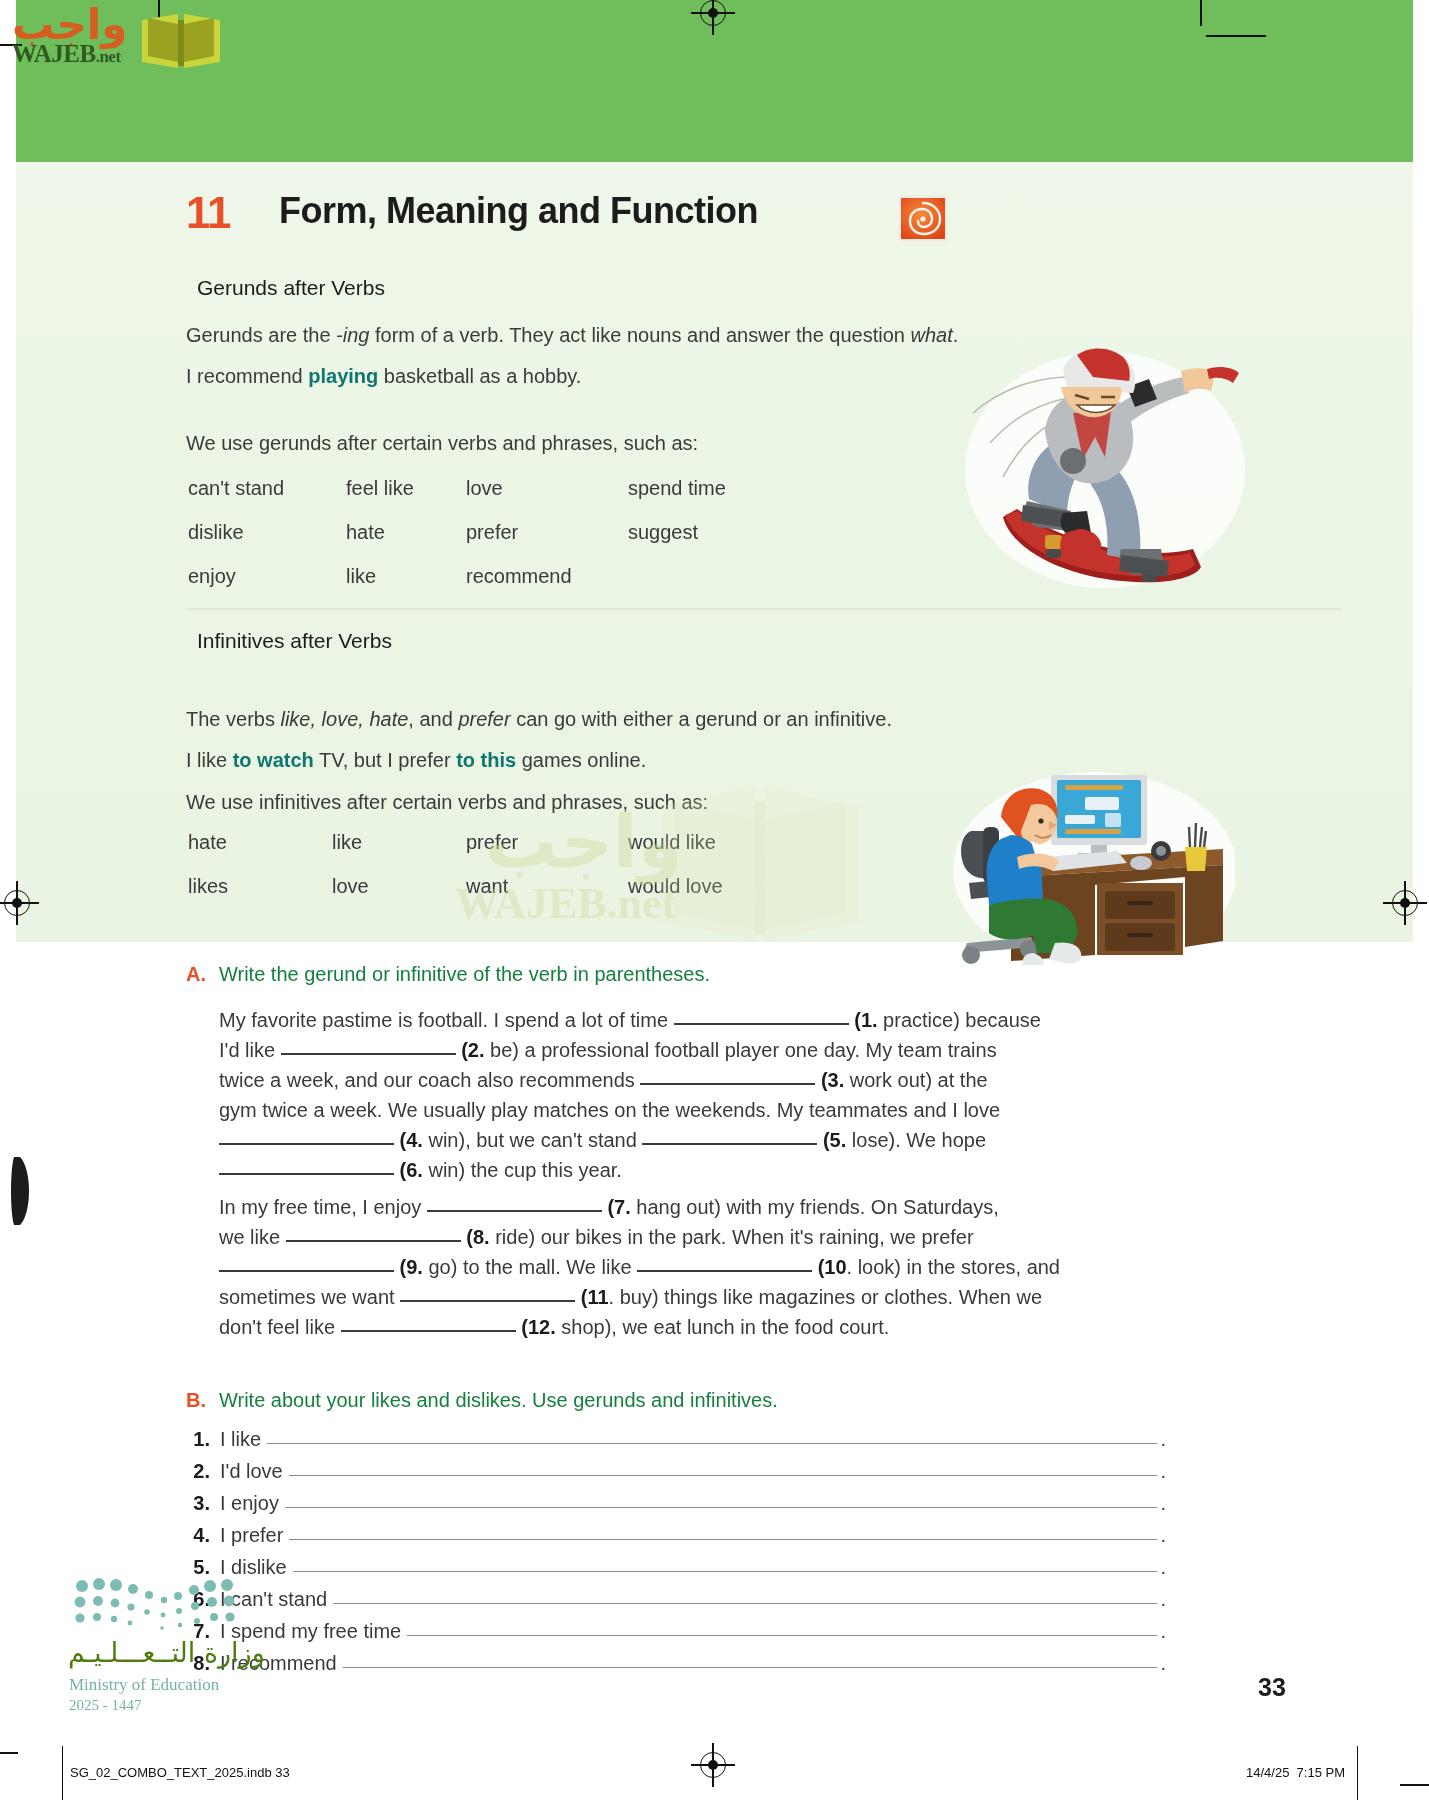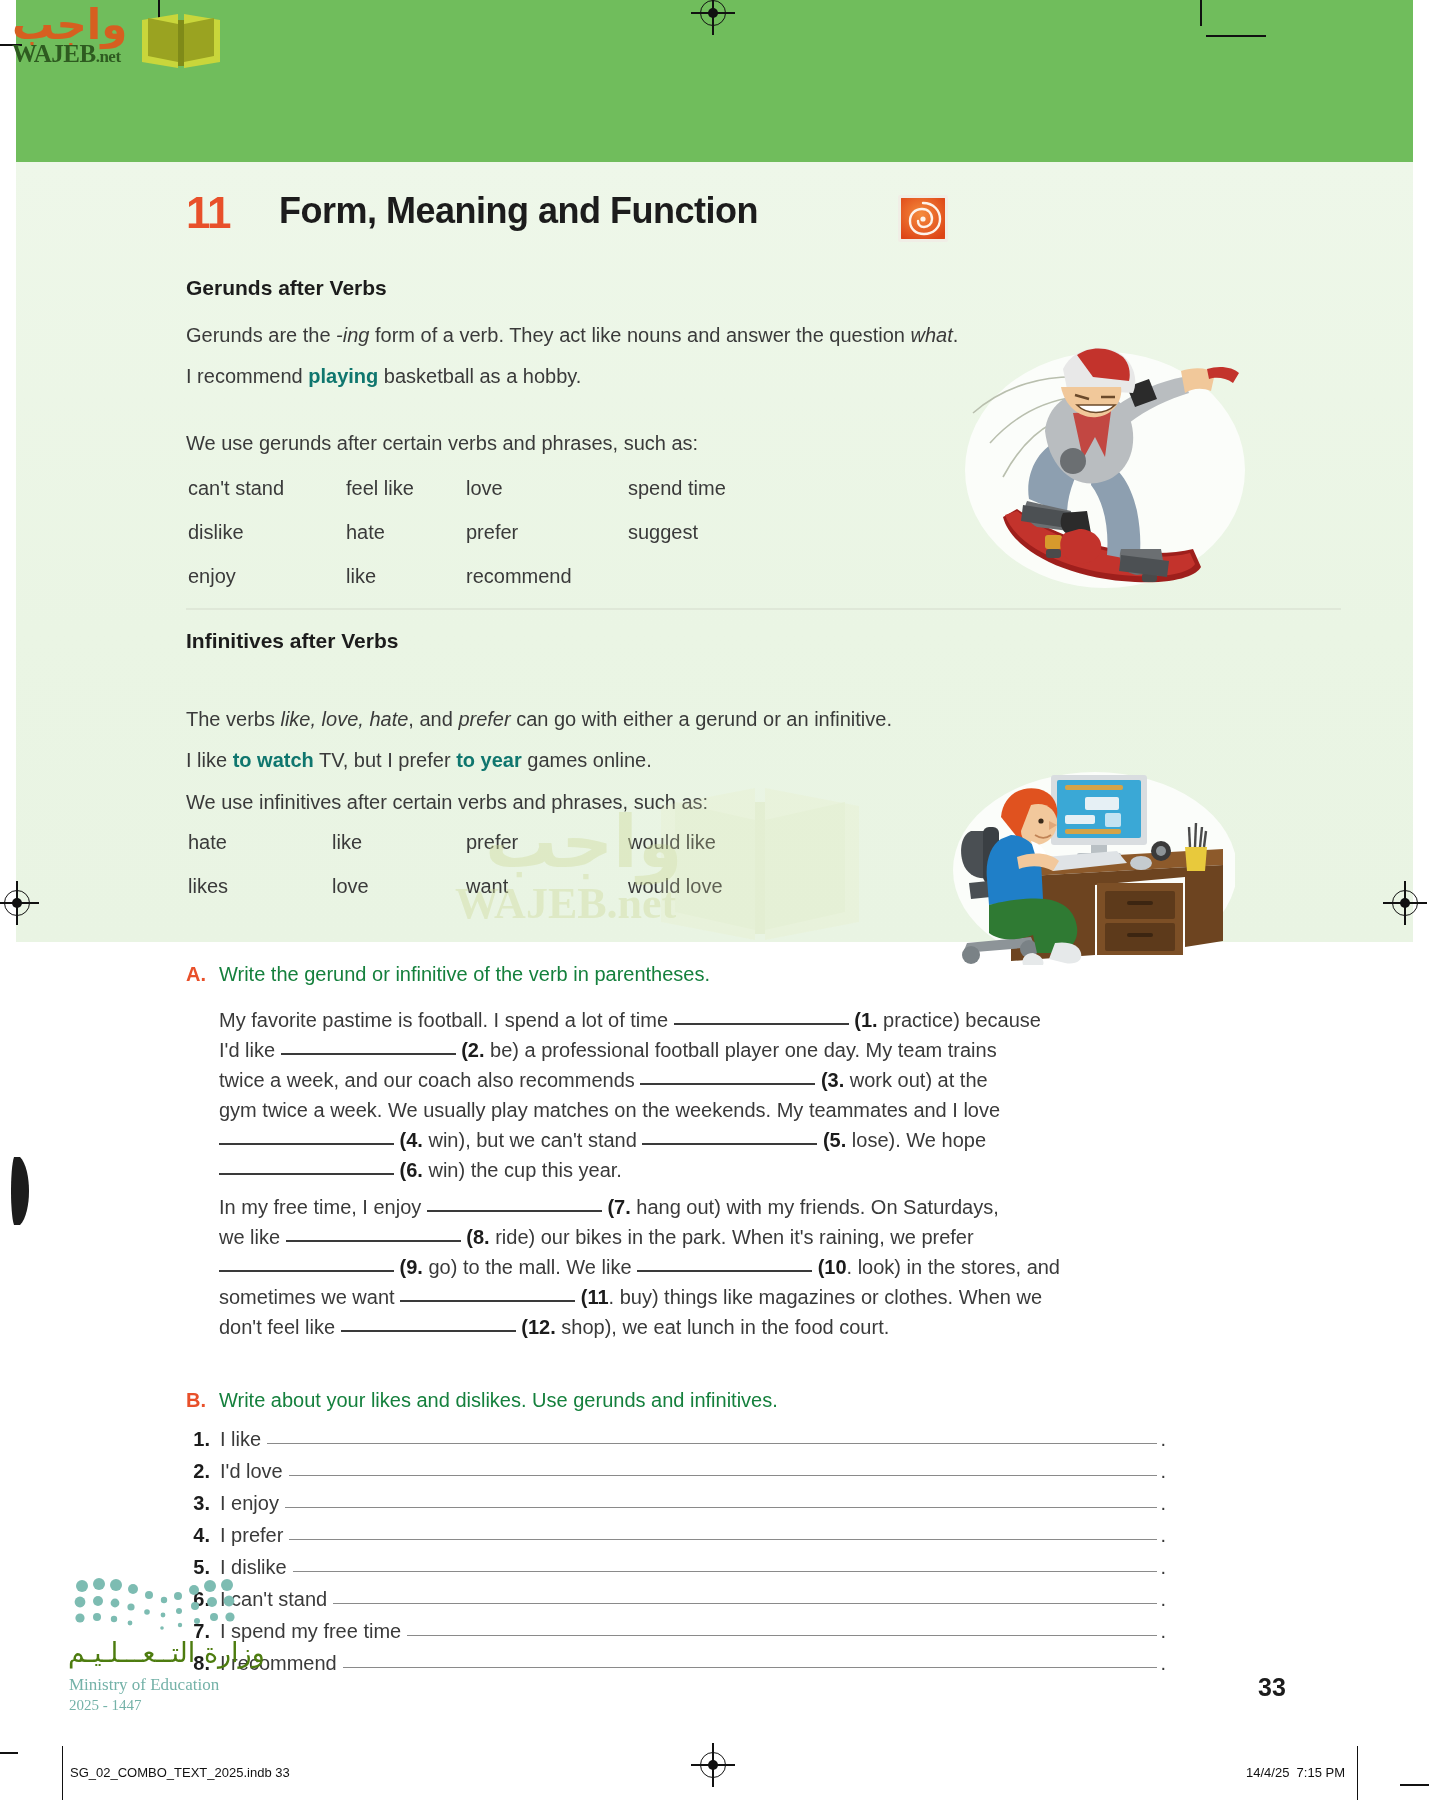--- a/index.html
+++ b/index.html
@@ -42,21 +42,21 @@
     color:#cfdc9d; font-family:"Liberation Serif", serif; }
   .wm-book { position:absolute; left:200px; top:-20px; width:210px; height:180px; opacity:.55; }
 
   
   .hdr-num { position:absolute; left:186px; top:188px; font-size:44px; font-weight:bold;
     color:#e8502a; letter-spacing:-1px; }
   .hdr-title { position:absolute; left:279px; top:190px; font-size:36px; font-weight:bold;
     color:#1c1c1c; letter-spacing:-0.5px; }
   .hdr-icon { position:absolute; left:898px; top:195px; width:50px; height:47px; }
 
-  .sub-h { position:absolute; font-size:21px; font-weight:bold; color:#1c1c1c; }
+  .sub-h { position:absolute; font-size:21px; font-weight:normal; color:#1c1c1c;margin-left:11px; }
   .para { position:absolute; font-size:20px; color:#3a3a3a; line-height:30px; }
   .para i { font-style:italic; }
   .para b { font-weight:bold; color:#0f766e; }
 
   .verbtable { position:absolute; font-size:20px; color:#3a3a3a; }
   .verbtable td { padding:0 0 19px 0; }
 
   .divider { position:absolute; left:186px; width:1155px; height:2px; background:#dfe8d8; }
 
   
@@ -221,21 +221,21 @@
 
   <div class="divider" style="top:608px;"></div>
 
   <div class="sub-h" style="left:186px; top:629px;">Infinitives after Verbs</div>
 
   <div class="para" style="left:186px; top:704px; width:1160px;">
     The verbs <i>like, love, hate</i>, and <i>prefer</i> can go with either a gerund or an infinitive.
   </div>
 
   <div class="para" style="left:186px; top:745px; width:900px;">
-    I like <b>to watch</b> TV, but I prefer <b>to year</b> games online.
+    I like <b>to watch</b> TV, but I prefer <b>to this</b> games online.
   </div>
 
   <div class="para" style="left:186px; top:787px; width:900px;">We use infinitives after certain verbs and phrases, such as:</div>
 
   <table class="verbtable" style="left:186px; top:829px;">
     <tbody>
         <tr>
       <td style="width:142px">hate</td>
       <td style="width:132px">like</td>
       <td style="width:160px">prefer</td>

